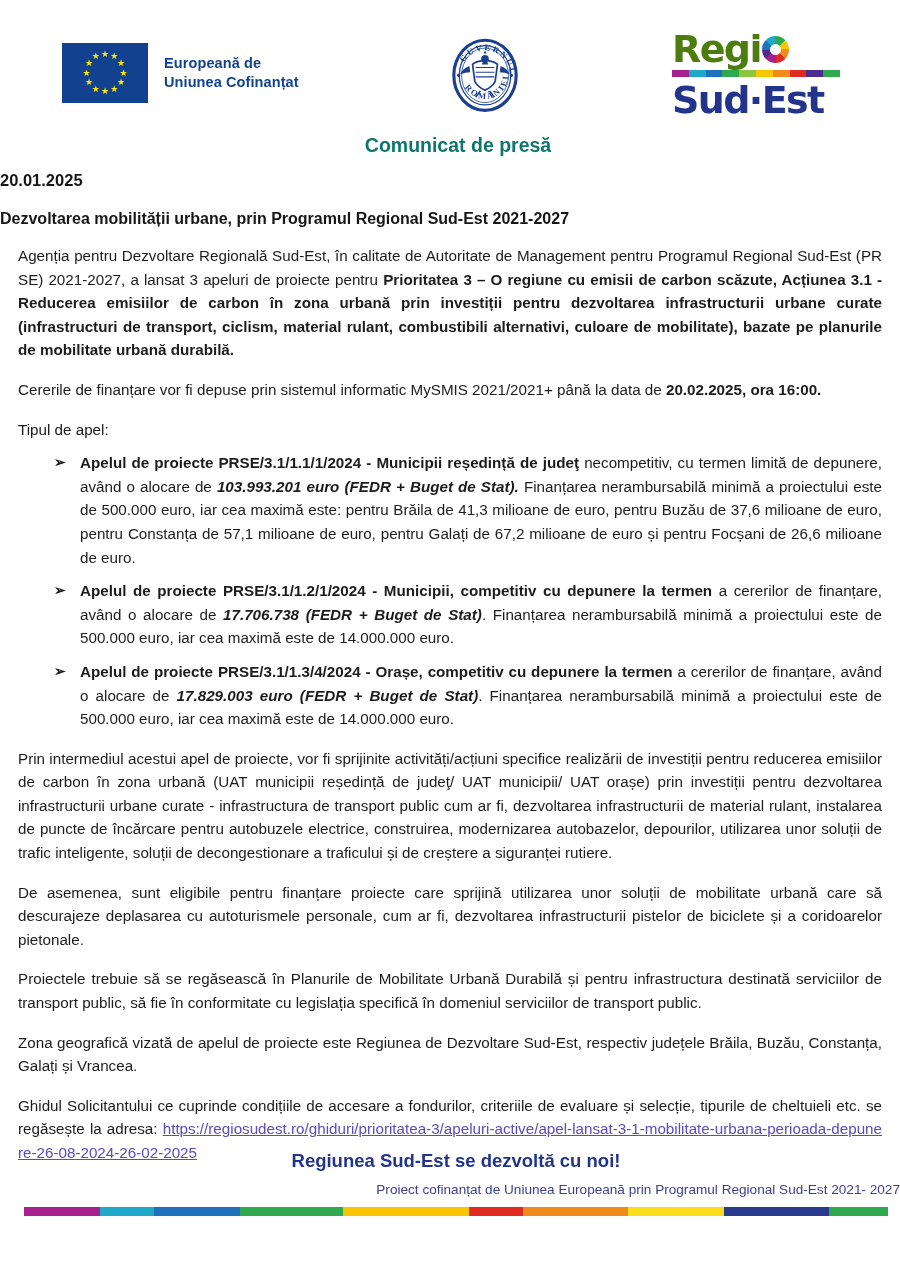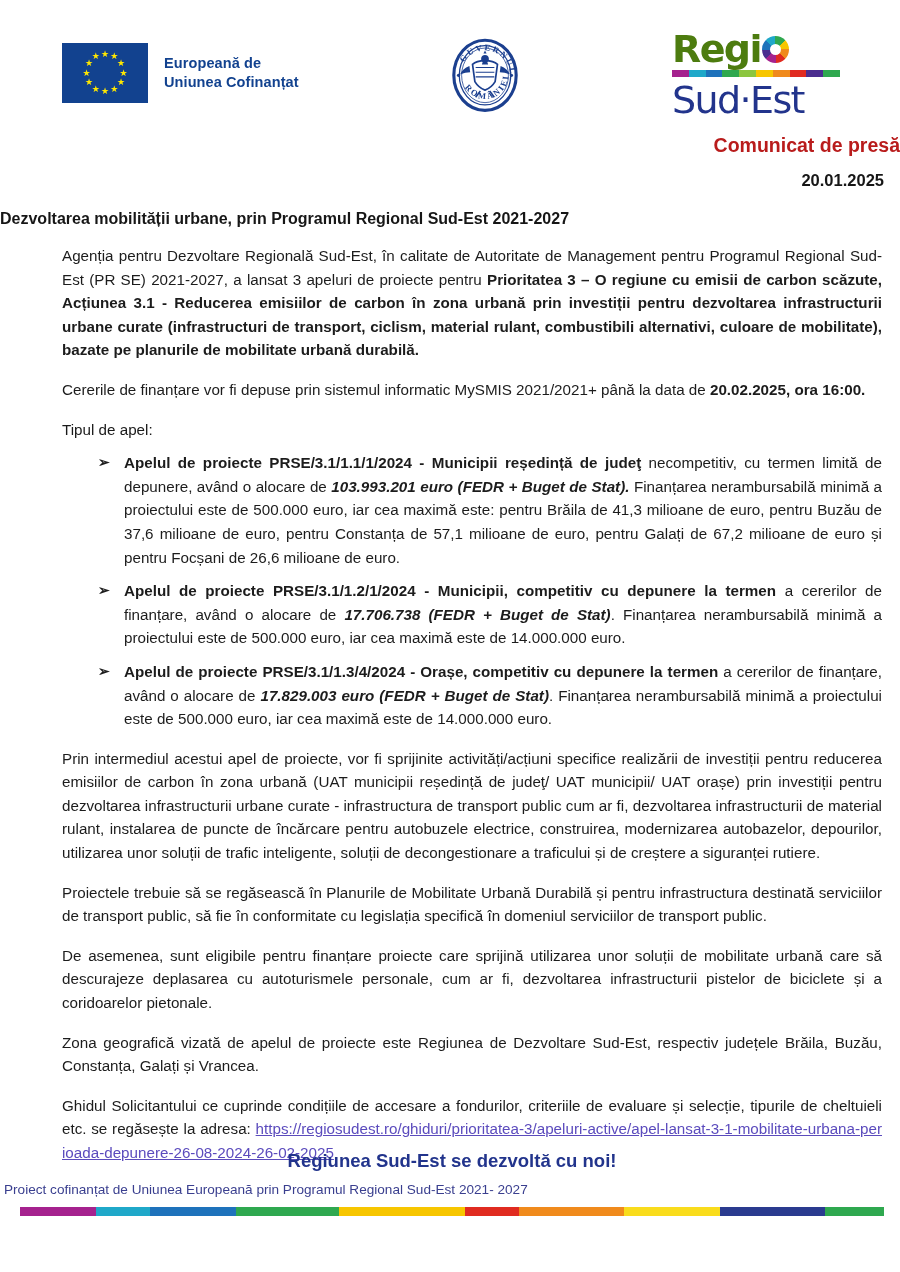--- a/index.html
+++ b/index.html
@@ -115,56 +115,54 @@
   }
   .regio-bar {
     display: flex;
     width: 168px;
     height: 7px;
     margin: 2px 0 2px 0;
   }
   .regio-bar span { flex: 1 1 0; }
   .regio-row2 {
     font-family: "DejaVu Sans", sans-serif;
-    font-weight: normal;
+    font-weight: bold;
     font-size: 38px;
     line-height: 42px;
     color: #22348c;
     letter-spacing: -1.6px;
   }
 
   
   .doc-title {
-    text-align: right;
+    text-align: center;
     font-weight: bold;
     font-size: 19.5px;
     margin: 6px 0 0 16px;
-    color: #b91c1c;
+    color: #0f766e;
   }
   .doc-date {
-    text-align: right;
     font-weight: bold;
     font-size: 16.5px;
     padding-right: 16px;
     margin-top: 14px;
     color: #161616;
   }
   .doc-subtitle {
     text-align: left;
     font-weight: bold;
     font-size: 16px;
     margin-top: 20px;
     color: #161616;
   }
 
   
   .content {
     padding: 0 18px 0 18px;
     box-sizing: border-box;
-    margin-left: 44px;
   }
   p.para {
     font-size: 15.2px;
     line-height: 23.6px;
     text-align: justify;
     margin: 16px 0 0 0;
     color: #1c1c1c;
     hyphens: none;
   }
   b, strong { font-weight: bold; }
@@ -203,34 +201,34 @@
 
   a.link {
     color: #5b4bbd;
     text-decoration: underline;
     word-break: break-all;
   }
 
   
   .footer {
     position: absolute;
-    left: 4px;
+    left: 12px;
     right: 0;
     bottom: 0;
     padding-bottom: 44px;
   }
   .footer-slogan {
     text-align: center;
     color: #22348c;
     font-weight: bold;
     font-size: 18.5px;
     margin-bottom: 10px;
   }
   .footer-sub {
-    text-align: left;
+    text-align: right;
     color: #3a3f8f;
     font-size: 13.6px;
     margin-bottom: 10px;
   }
   .footer-bar {
     display: flex;
     height: 9px;
     width: 864px;
     margin: 0 auto 12px auto;
   }
@@ -347,22 +345,22 @@
       </li>
       <li>
         <span class="marker">➢</span><b>Apelul de proiecte PRSE/3.1/1.2/1/2024 - Municipii, competitiv cu depunere la termen</b><span> a cererilor de finanțare, având o alocare de </span><span class="bi">17.706.738 (FEDR + Buget de Stat)</span><span>. Finanțarea nerambursabilă minimă a proiectului este de 500.000 euro, iar cea maximă este de 14.000.000 euro.</span>
       </li>
       <li>
         <span class="marker">➢</span><b>Apelul de proiecte PRSE/3.1/1.3/4/2024 - Orașe, competitiv cu depunere la termen</b><span> a cererilor de finanțare, având o alocare de </span><span class="bi">17.829.003 euro (FEDR + Buget de Stat)</span><span>. Finanțarea nerambursabilă minimă a proiectului este de 500.000 euro, iar cea maximă este de 14.000.000 euro.</span>
       </li>
     </ul>
 
     <p class="para">Prin intermediul acestui apel de proiecte, vor fi sprijinite activități/acțiuni specifice realizării de investiții pentru reducerea emisiilor de carbon în zona urbană (UAT municipii reședință de judeţ/ UAT municipii/ UAT orașe) prin investiții pentru dezvoltarea infrastructurii urbane curate - infrastructura de transport public cum ar fi, dezvoltarea infrastructurii de material rulant, instalarea de puncte de încărcare pentru autobuzele electrice, construirea, modernizarea autobazelor, depourilor, utilizarea unor soluții de trafic inteligente, soluții de decongestionare a traficului și de creștere a siguranței rutiere.</p>
+    <p class="para">De asemenea, sunt eligibile pentru finanțare proiecte care sprijină utilizarea unor soluții de mobilitate urbană care să descurajeze deplasarea cu autoturismele personale, cum ar fi, dezvoltarea infrastructurii pistelor de biciclete și a coridoarelor pietonale.</p>
     <p class="para">Proiectele trebuie să se regăsească în Planurile de Mobilitate Urbană Durabilă și pentru infrastructura destinată serviciilor de transport public, să fie în conformitate cu legislația specifică în domeniul serviciilor de transport public.</p>
-    <p class="para">De asemenea, sunt eligibile pentru finanțare proiecte care sprijină utilizarea unor soluții de mobilitate urbană care să descurajeze deplasarea cu autoturismele personale, cum ar fi, dezvoltarea infrastructurii pistelor de biciclete și a coridoarelor pietonale.</p>
     <p class="para">Zona geografică vizată de apelul de proiecte este Regiunea de Dezvoltare Sud-Est, respectiv județele Brăila, Buzău, Constanța, Galați și Vrancea.</p>
 
     <p class="para">
       <span>Ghidul Solicitantului ce cuprinde condițiile de accesare  a fondurilor, criteriile de evaluare și selecție, tipurile de cheltuieli etc. se regăsește la adresa: </span><a class="link" href="#">https://regiosudest.ro/ghiduri/prioritatea-3/apeluri-active/apel-lansat-3-1-mobilitate-urbana-perioada-depunere-26-08-2024-26-02-2025</a>
     </p>
   </div>
 
   <div class="footer">
     <div class="footer-slogan">Regiunea Sud-Est se dezvoltă cu noi!</div>
     <div class="footer-sub">Proiect cofinanțat de Uniunea Europeană prin Programul Regional Sud-Est 2021- 2027</div>

